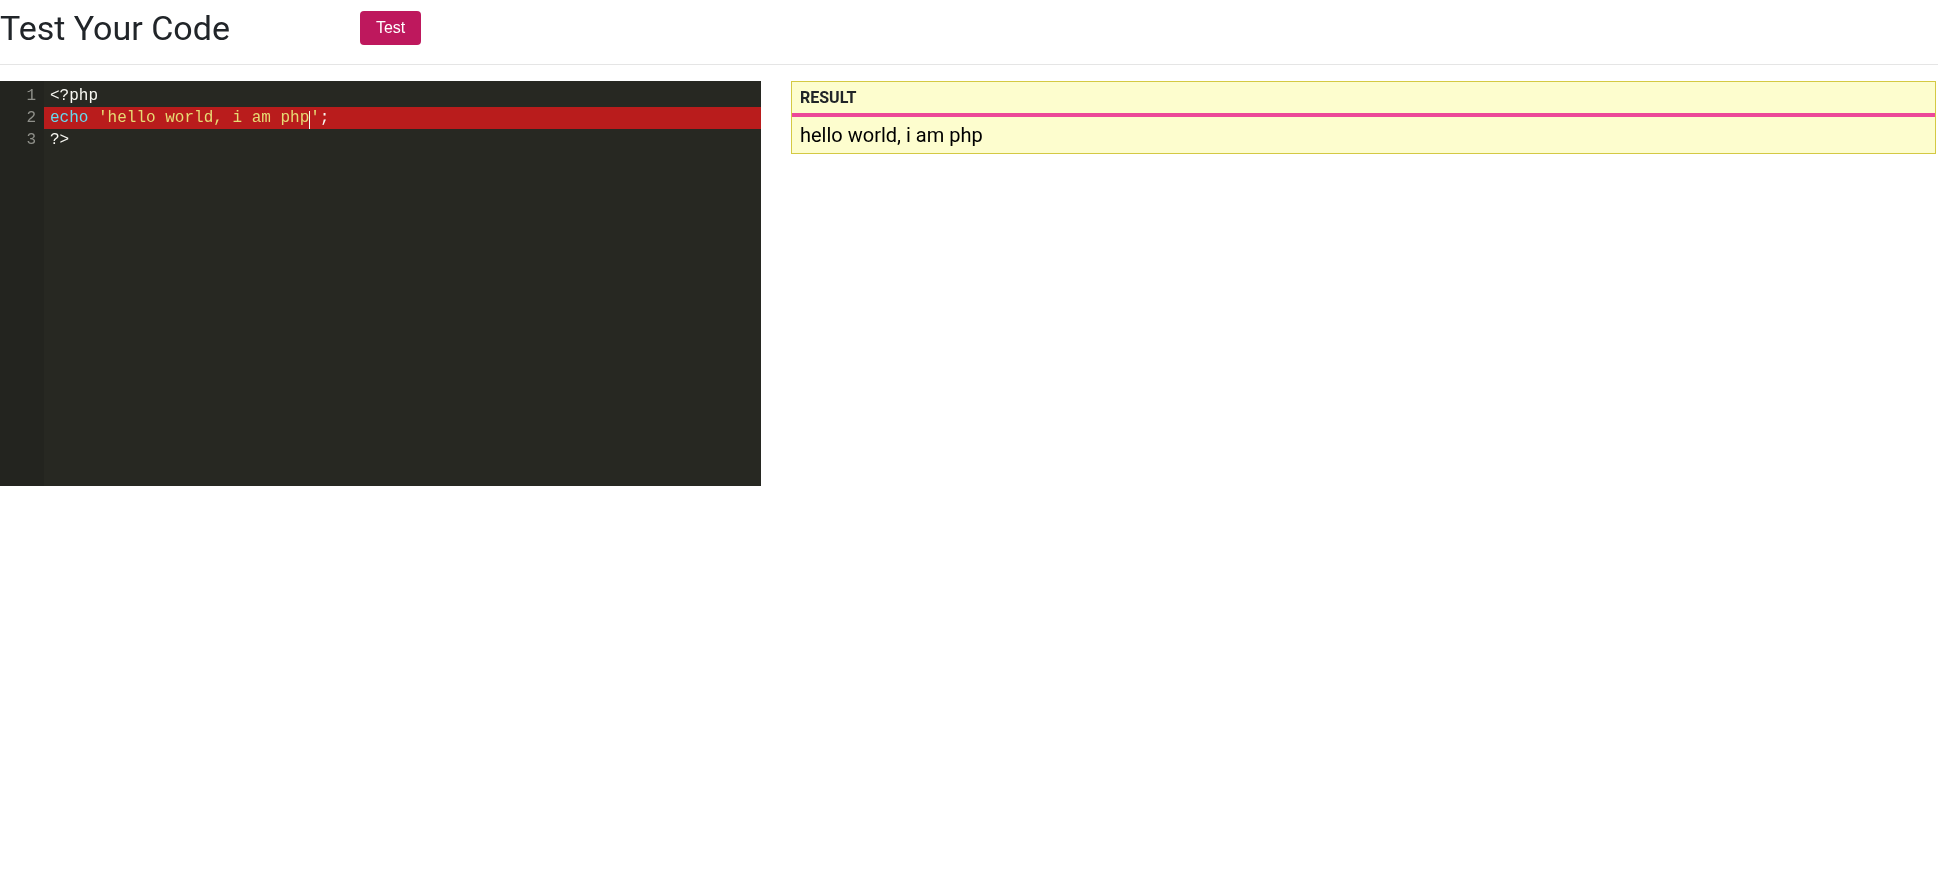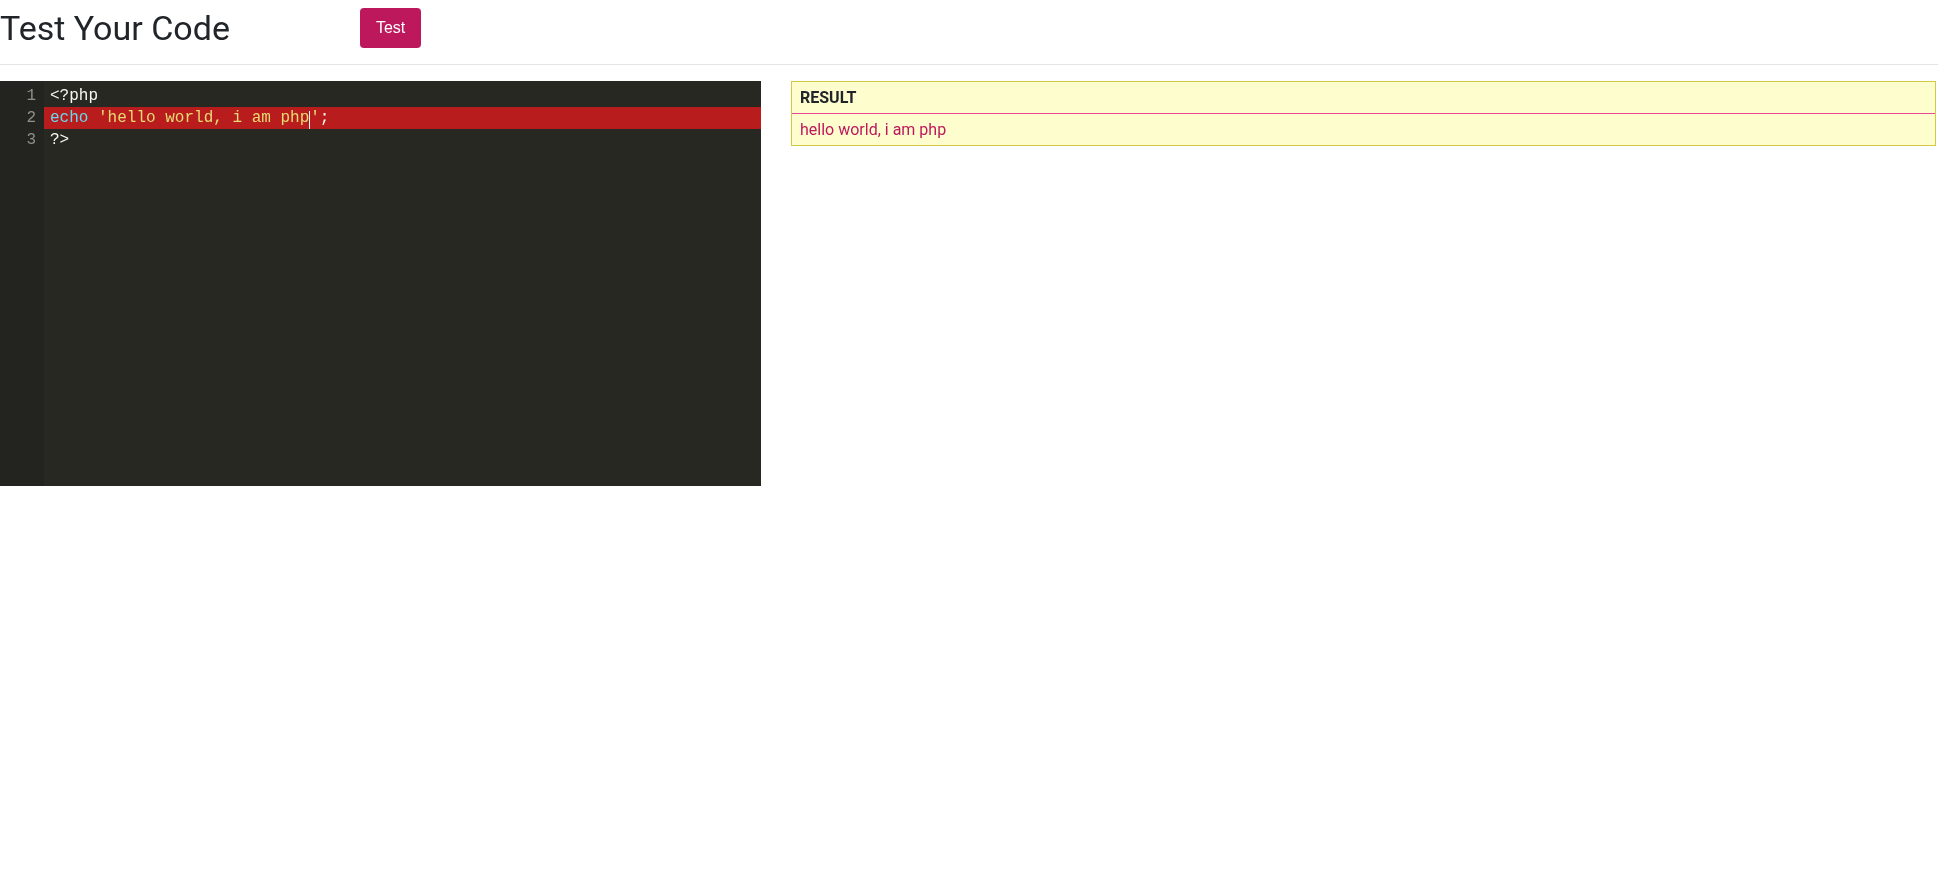--- a/index.html
+++ b/index.html
@@ -8,20 +8,21 @@
       box-sizing: border-box;
     }
     
     body {
       font-family: -apple-system, BlinkMacSystemFont, "Segoe UI", Roboto, Helvetica, Arial, sans-serif;
       background: #ffffff;
     }
     
     .header {
       display: flex;
+      align-items: center;
       padding: 8px 0 16px 0;
       border-bottom: 1px solid #e5e5e5;
     }
     
     .page-title {
       font-size: 34px;
       font-weight: 400;
       color: #212529;
       margin-right: 130px;
     }
@@ -101,27 +102,27 @@
     .result-box {
       border: 1px solid #d4c943;
       background: #fdfdce;
     }
     
     .result-header {
       font-weight: 700;
       padding: 6px 8px;
       font-size: 16px;
       color: #212529;
-      border-bottom: 1px solid #ec4899;
+      border-bottom: 4px solid #ec4899;
     }
     
     .result-body {
       padding: 6px 8px;
-      font-size: 16px;
-      color: #be185d;
+      font-size: 20px;
+      color: #000000;
     }
     
     .cursor {
       display: inline-block;
       width: 1px;
       height: 18px;
       background: #f8f8f0;
       vertical-align: text-top;
       margin-top: 2px;
     }

